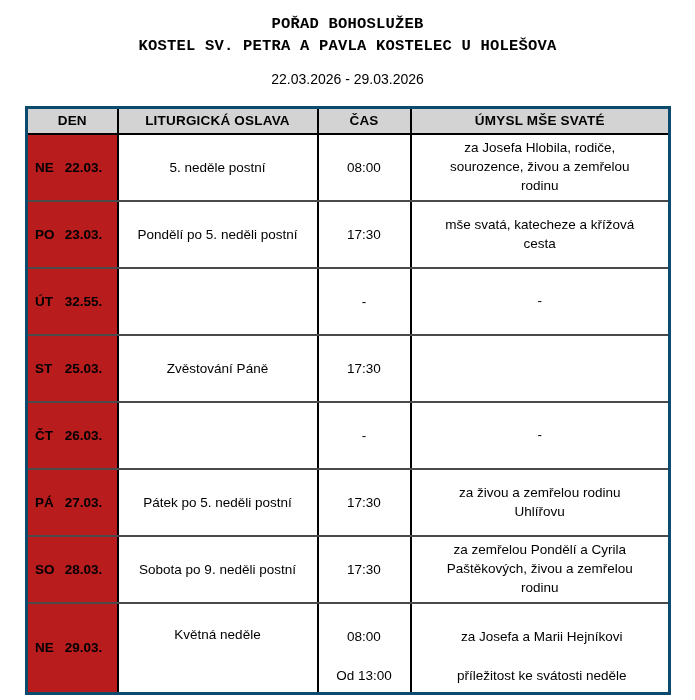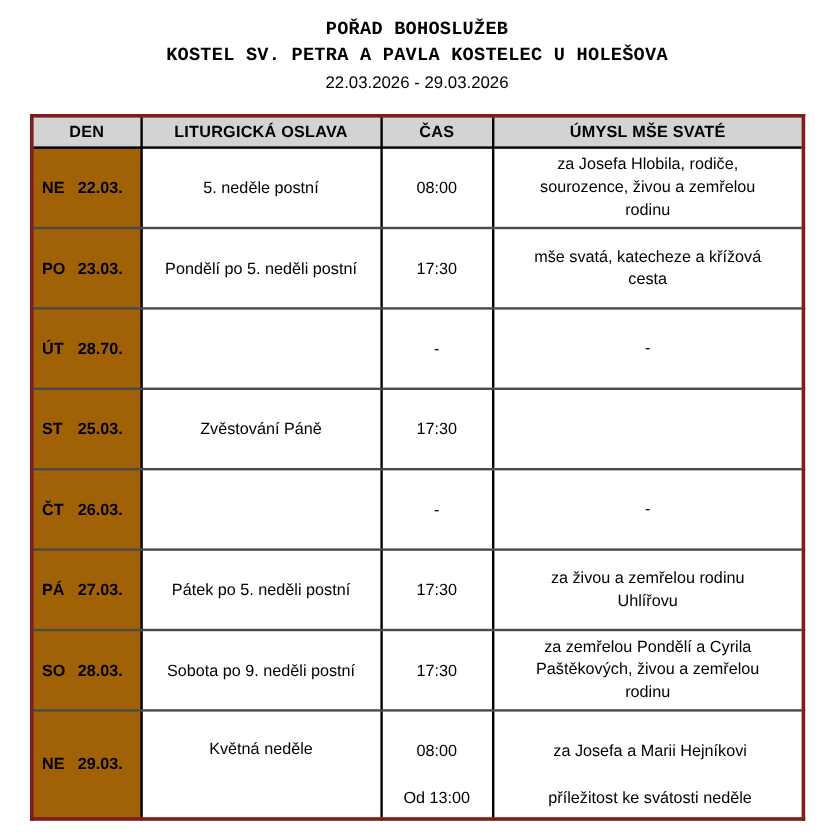--- a/index.html
+++ b/index.html
@@ -15,28 +15,28 @@
   .page { width: 695px; height: 700px; overflow: hidden; }
 
   .title-block { text-align: center; padding-top: 13px; }
   .title-line1, .title-line2 {
     font-weight: bold;
     font-size: 15.5px;
     line-height: 22px;
     letter-spacing: 0.2px;
     font-family: Liberation Mono, monospace;
   }
-  .title-line3 { font-size: 14px; line-height: 20px; margin-top: 1px; }
+  .title-line3 { font-size: 14px; line-height: 20px; margin-top: 12px; }
 
   table.schedule {
     border-collapse: collapse;
     table-layout: fixed;
     width: 643px;
     margin: 17px 0 0 25px;
-    border: 3px solid #7f1d1d;
+    border: 3px solid #0c4a6e;
   }
   col.c-day  { width: 91px; }
   col.c-cel  { width: 200px; }
   col.c-time { width: 93px; }
   col.c-int  { width: 259px; }
 
   th {
     background: #d3d3d3;
     border: 2px solid #000000;
     font-size: 13.5px;
@@ -51,21 +51,21 @@
     border-bottom-color: #4a4a4a;
     font-size: 13.5px;
     text-align: center;
     vertical-align: middle;
     padding: 0;
   }
   tr.body-row { height: 67px; }
   tr.last-row { height: 90px; }
 
   td.day-cell {
-    background: #a16207;
+    background: #b91c1c;
     font-weight: bold;
     text-align: left;
     padding-left: 7px;
     white-space: nowrap;
   }
   td.day-cell .day-code { display: inline-block; min-width: 26px; }
 
   td.intent-cell { padding: 0 30px; line-height: 1.4; }
 
   
@@ -126,21 +126,21 @@
           <span>23.03.</span>
         </td>
         <td>Pondělí po 5. neděli postní</td>
         <td>17:30</td>
         <td class="intent-cell">mše svatá, katecheze a křížová cesta</td>
       </tr>
 
       <tr class="body-row">
         <td class="day-cell">
           <span class="day-code">ÚT</span>
-          <span>28.70.</span>
+          <span>32.55.</span>
         </td>
         <td></td>
         <td>-</td>
         <td class="intent-cell">-</td>
       </tr>
 
       <tr class="body-row">
         <td class="day-cell">
           <span class="day-code">ST</span>
           <span>25.03.</span>

